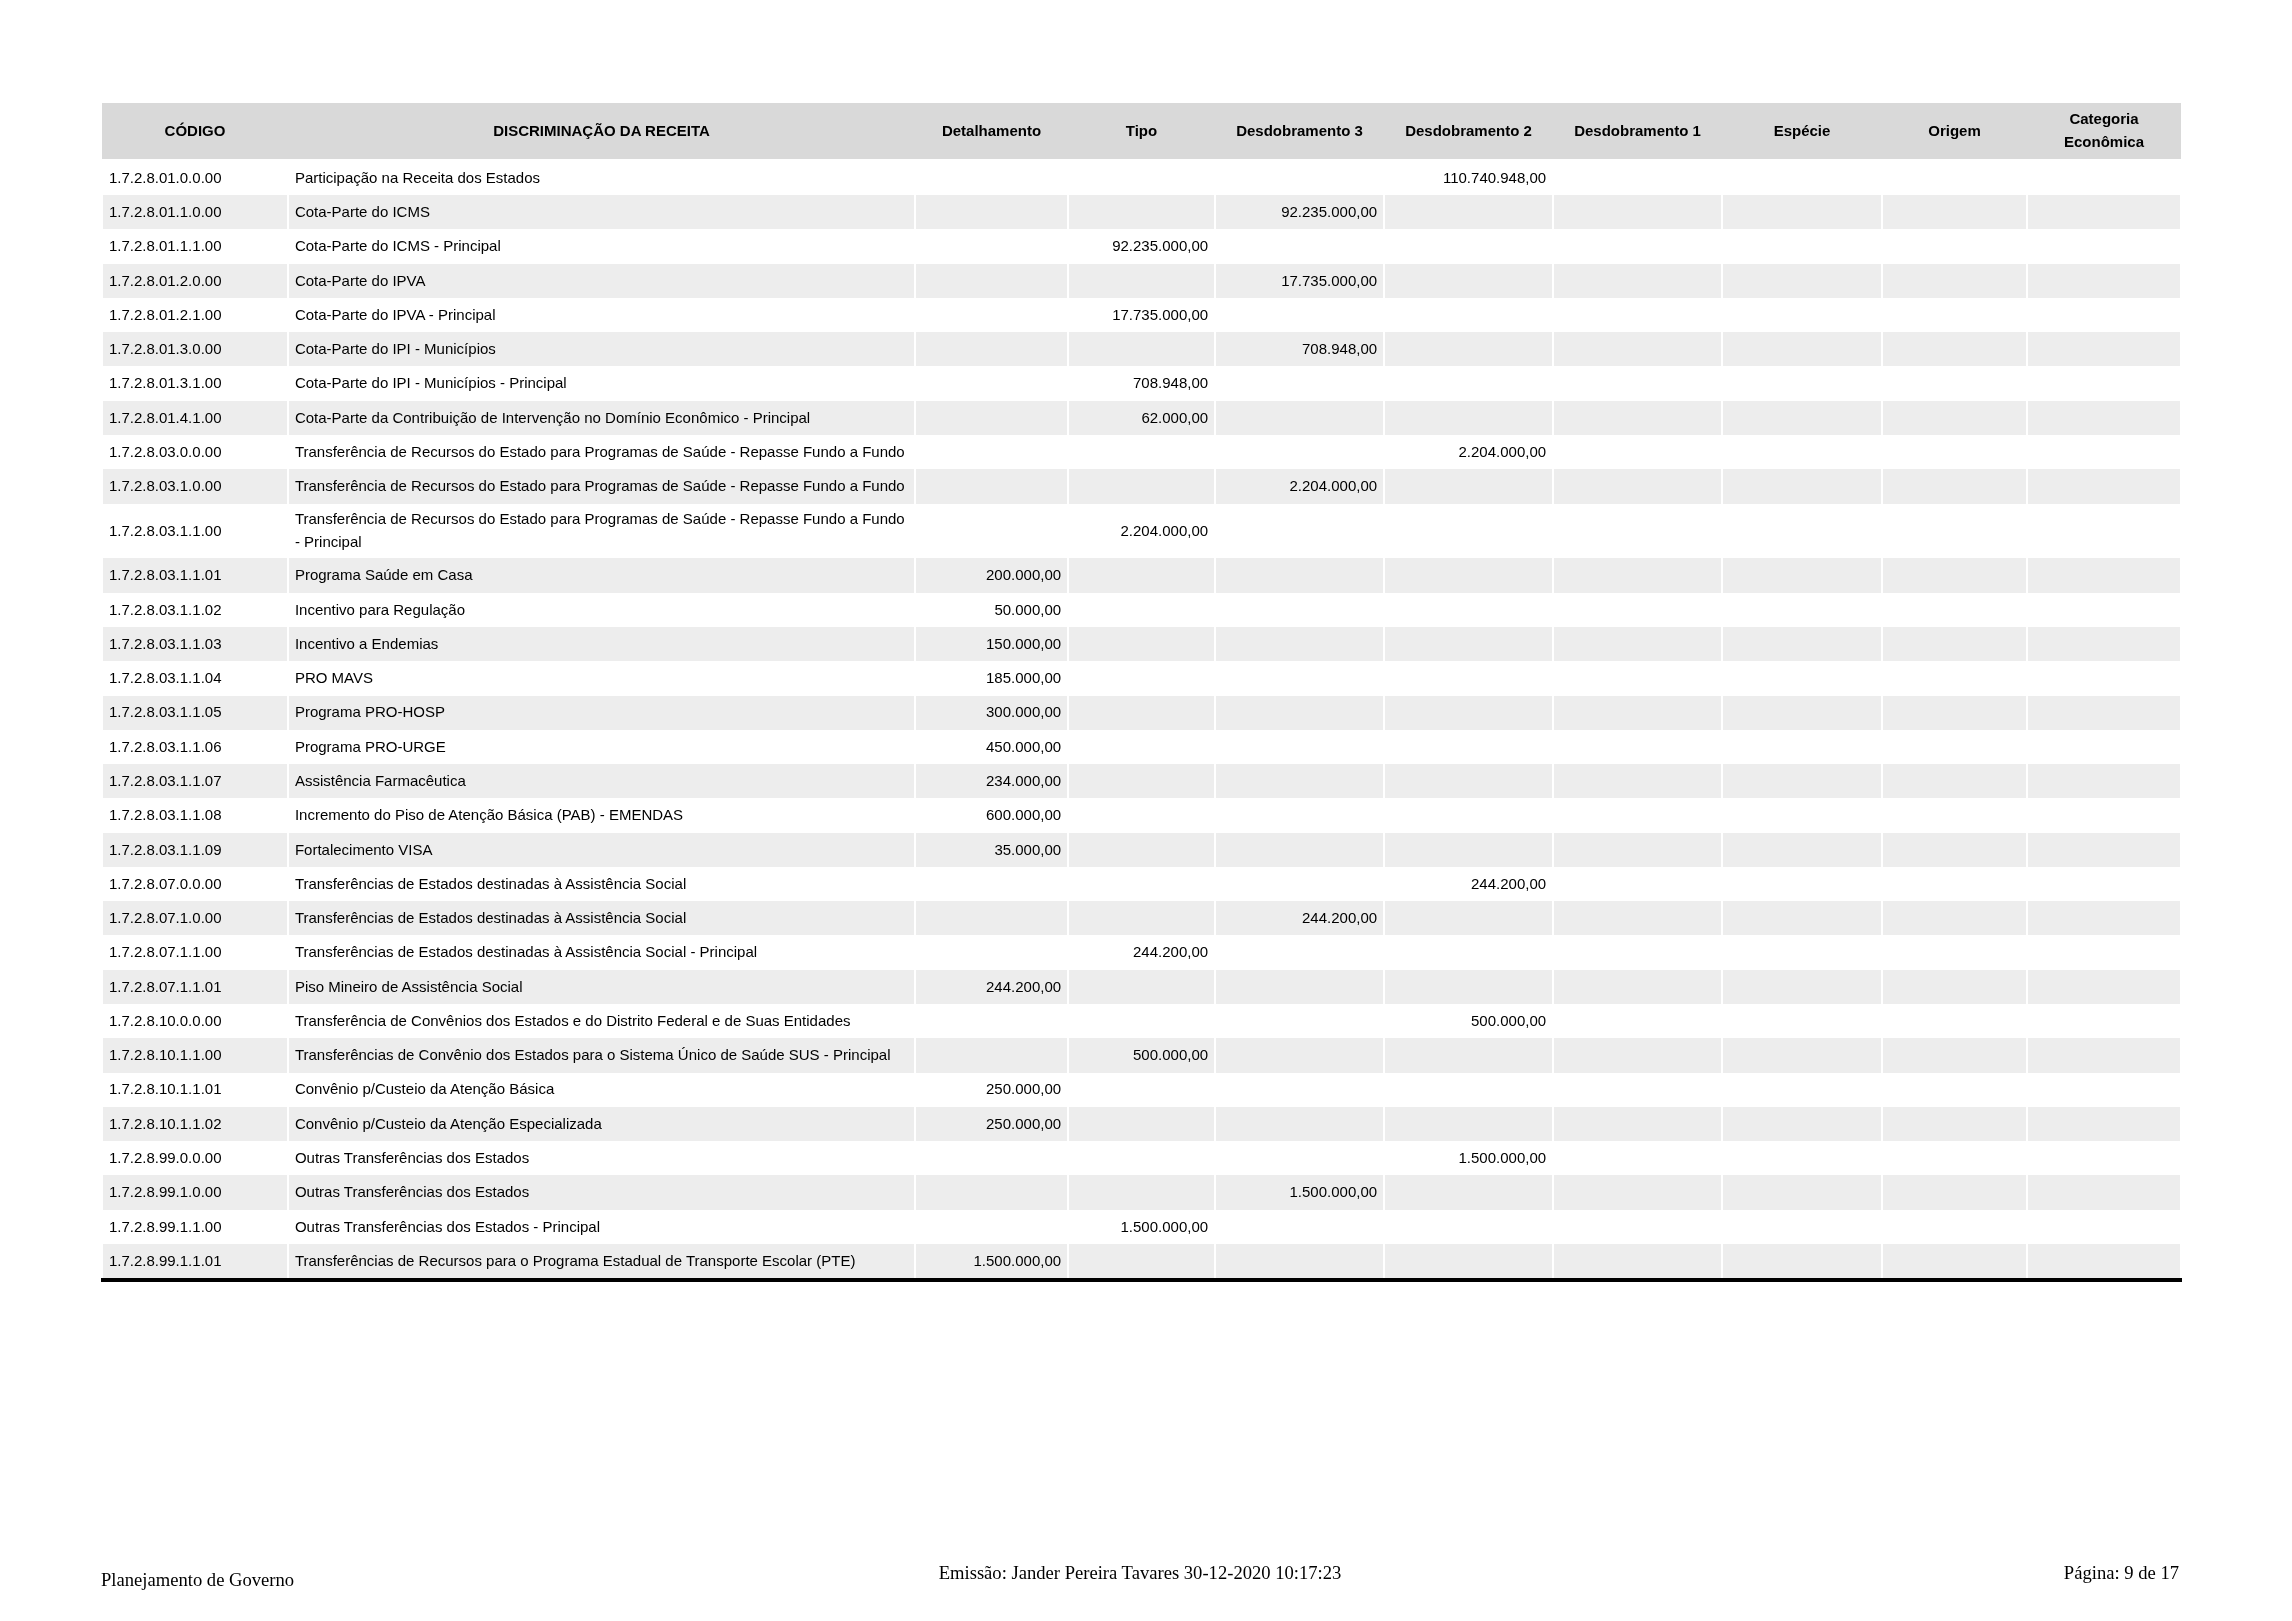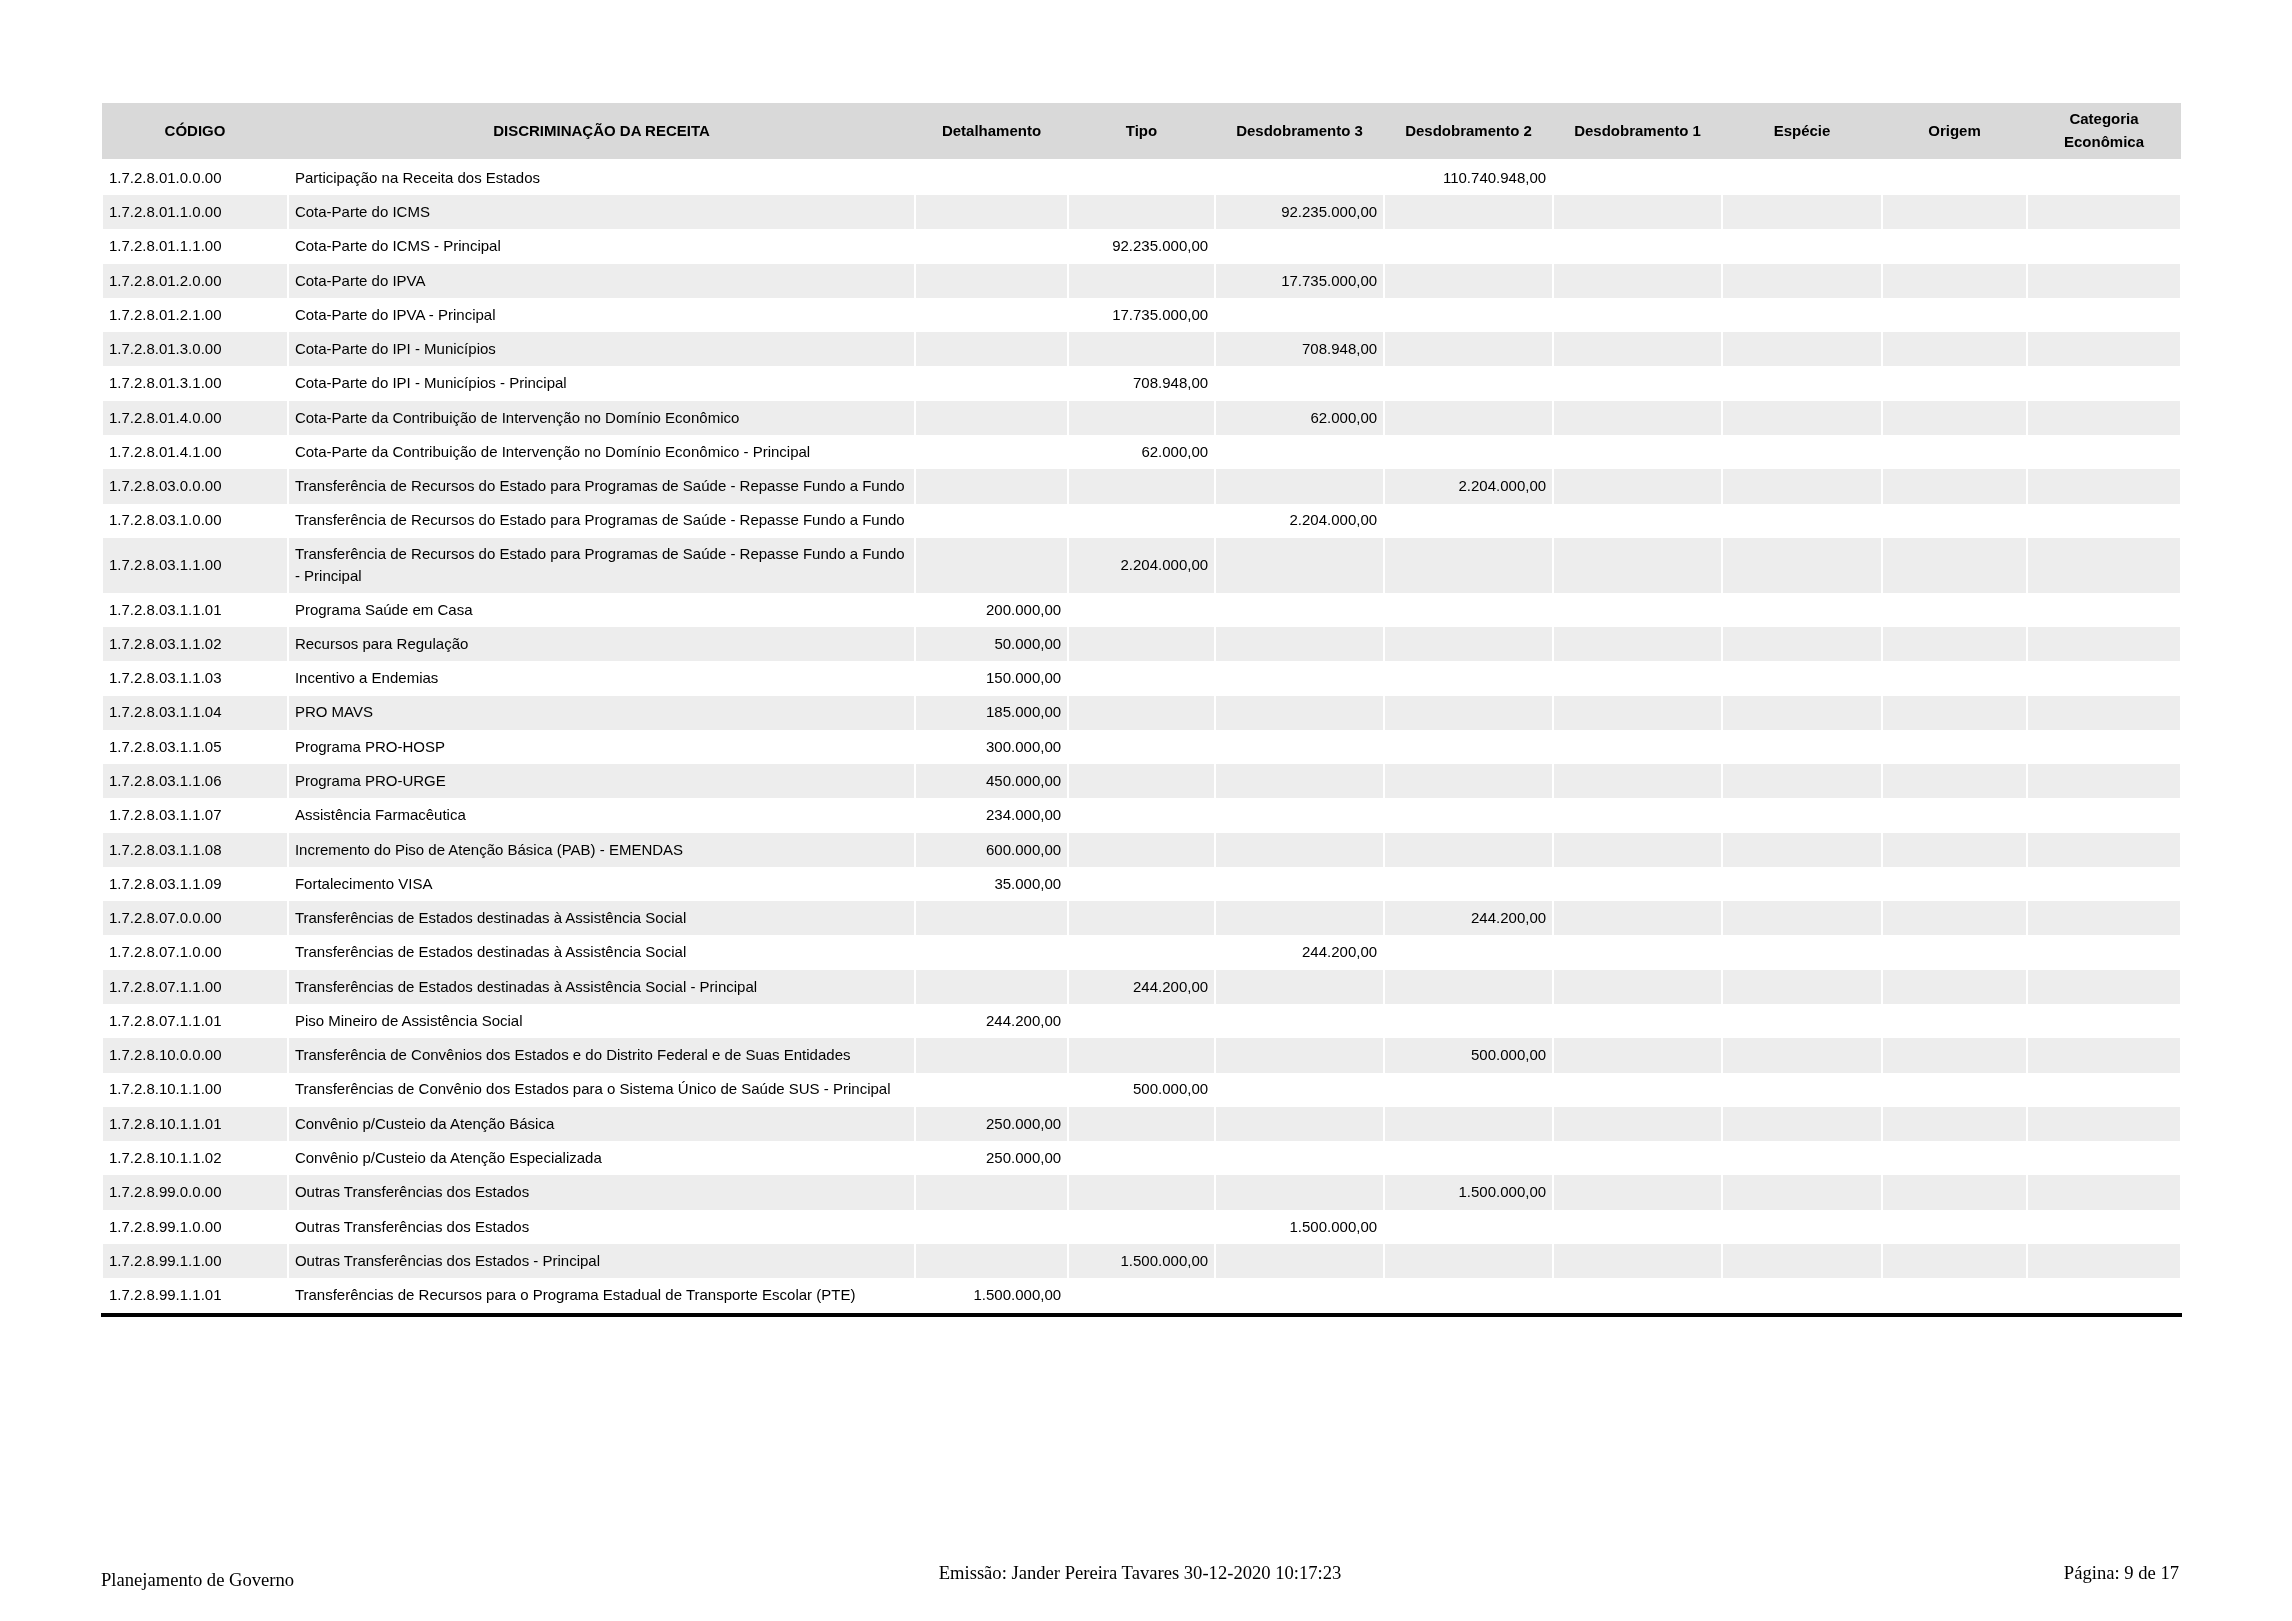--- a/index.html
+++ b/index.html
@@ -200,32 +200,20 @@
         <td class="c-num"></td>
         <td class="c-num">708.948,00</td>
         <td class="c-num"></td>
         <td class="c-num"></td>
         <td class="c-num"></td>
         <td class="c-num"></td>
         <td class="c-num"></td>
         <td class="c-num"></td>
       </tr>
       <tr>
-        <td class="c-code">1.7.2.8.01.4.0.00</td>
-        <td class="c-desc">Cota-Parte da Contribuição de Intervenção no Domínio Econômico</td>
-        <td class="c-num"></td>
-        <td class="c-num"></td>
-        <td class="c-num">62.000,00</td>
-        <td class="c-num"></td>
-        <td class="c-num"></td>
-        <td class="c-num"></td>
-        <td class="c-num"></td>
-        <td class="c-num"></td>
-      </tr>
-      <tr>
         <td class="c-code">1.7.2.8.01.4.1.00</td>
         <td class="c-desc">Cota-Parte da Contribuição de Intervenção no Domínio Econômico - Principal</td>
         <td class="c-num"></td>
         <td class="c-num">62.000,00</td>
         <td class="c-num"></td>
         <td class="c-num"></td>
         <td class="c-num"></td>
         <td class="c-num"></td>
         <td class="c-num"></td>
         <td class="c-num"></td>
@@ -273,21 +261,21 @@
         <td class="c-num"></td>
         <td class="c-num"></td>
         <td class="c-num"></td>
         <td class="c-num"></td>
         <td class="c-num"></td>
         <td class="c-num"></td>
         <td class="c-num"></td>
       </tr>
       <tr>
         <td class="c-code">1.7.2.8.03.1.1.02</td>
-        <td class="c-desc">Recursos para Regulação</td>
+        <td class="c-desc">Incentivo para Regulação</td>
         <td class="c-num">50.000,00</td>
         <td class="c-num"></td>
         <td class="c-num"></td>
         <td class="c-num"></td>
         <td class="c-num"></td>
         <td class="c-num"></td>
         <td class="c-num"></td>
         <td class="c-num"></td>
       </tr>
       <tr>

